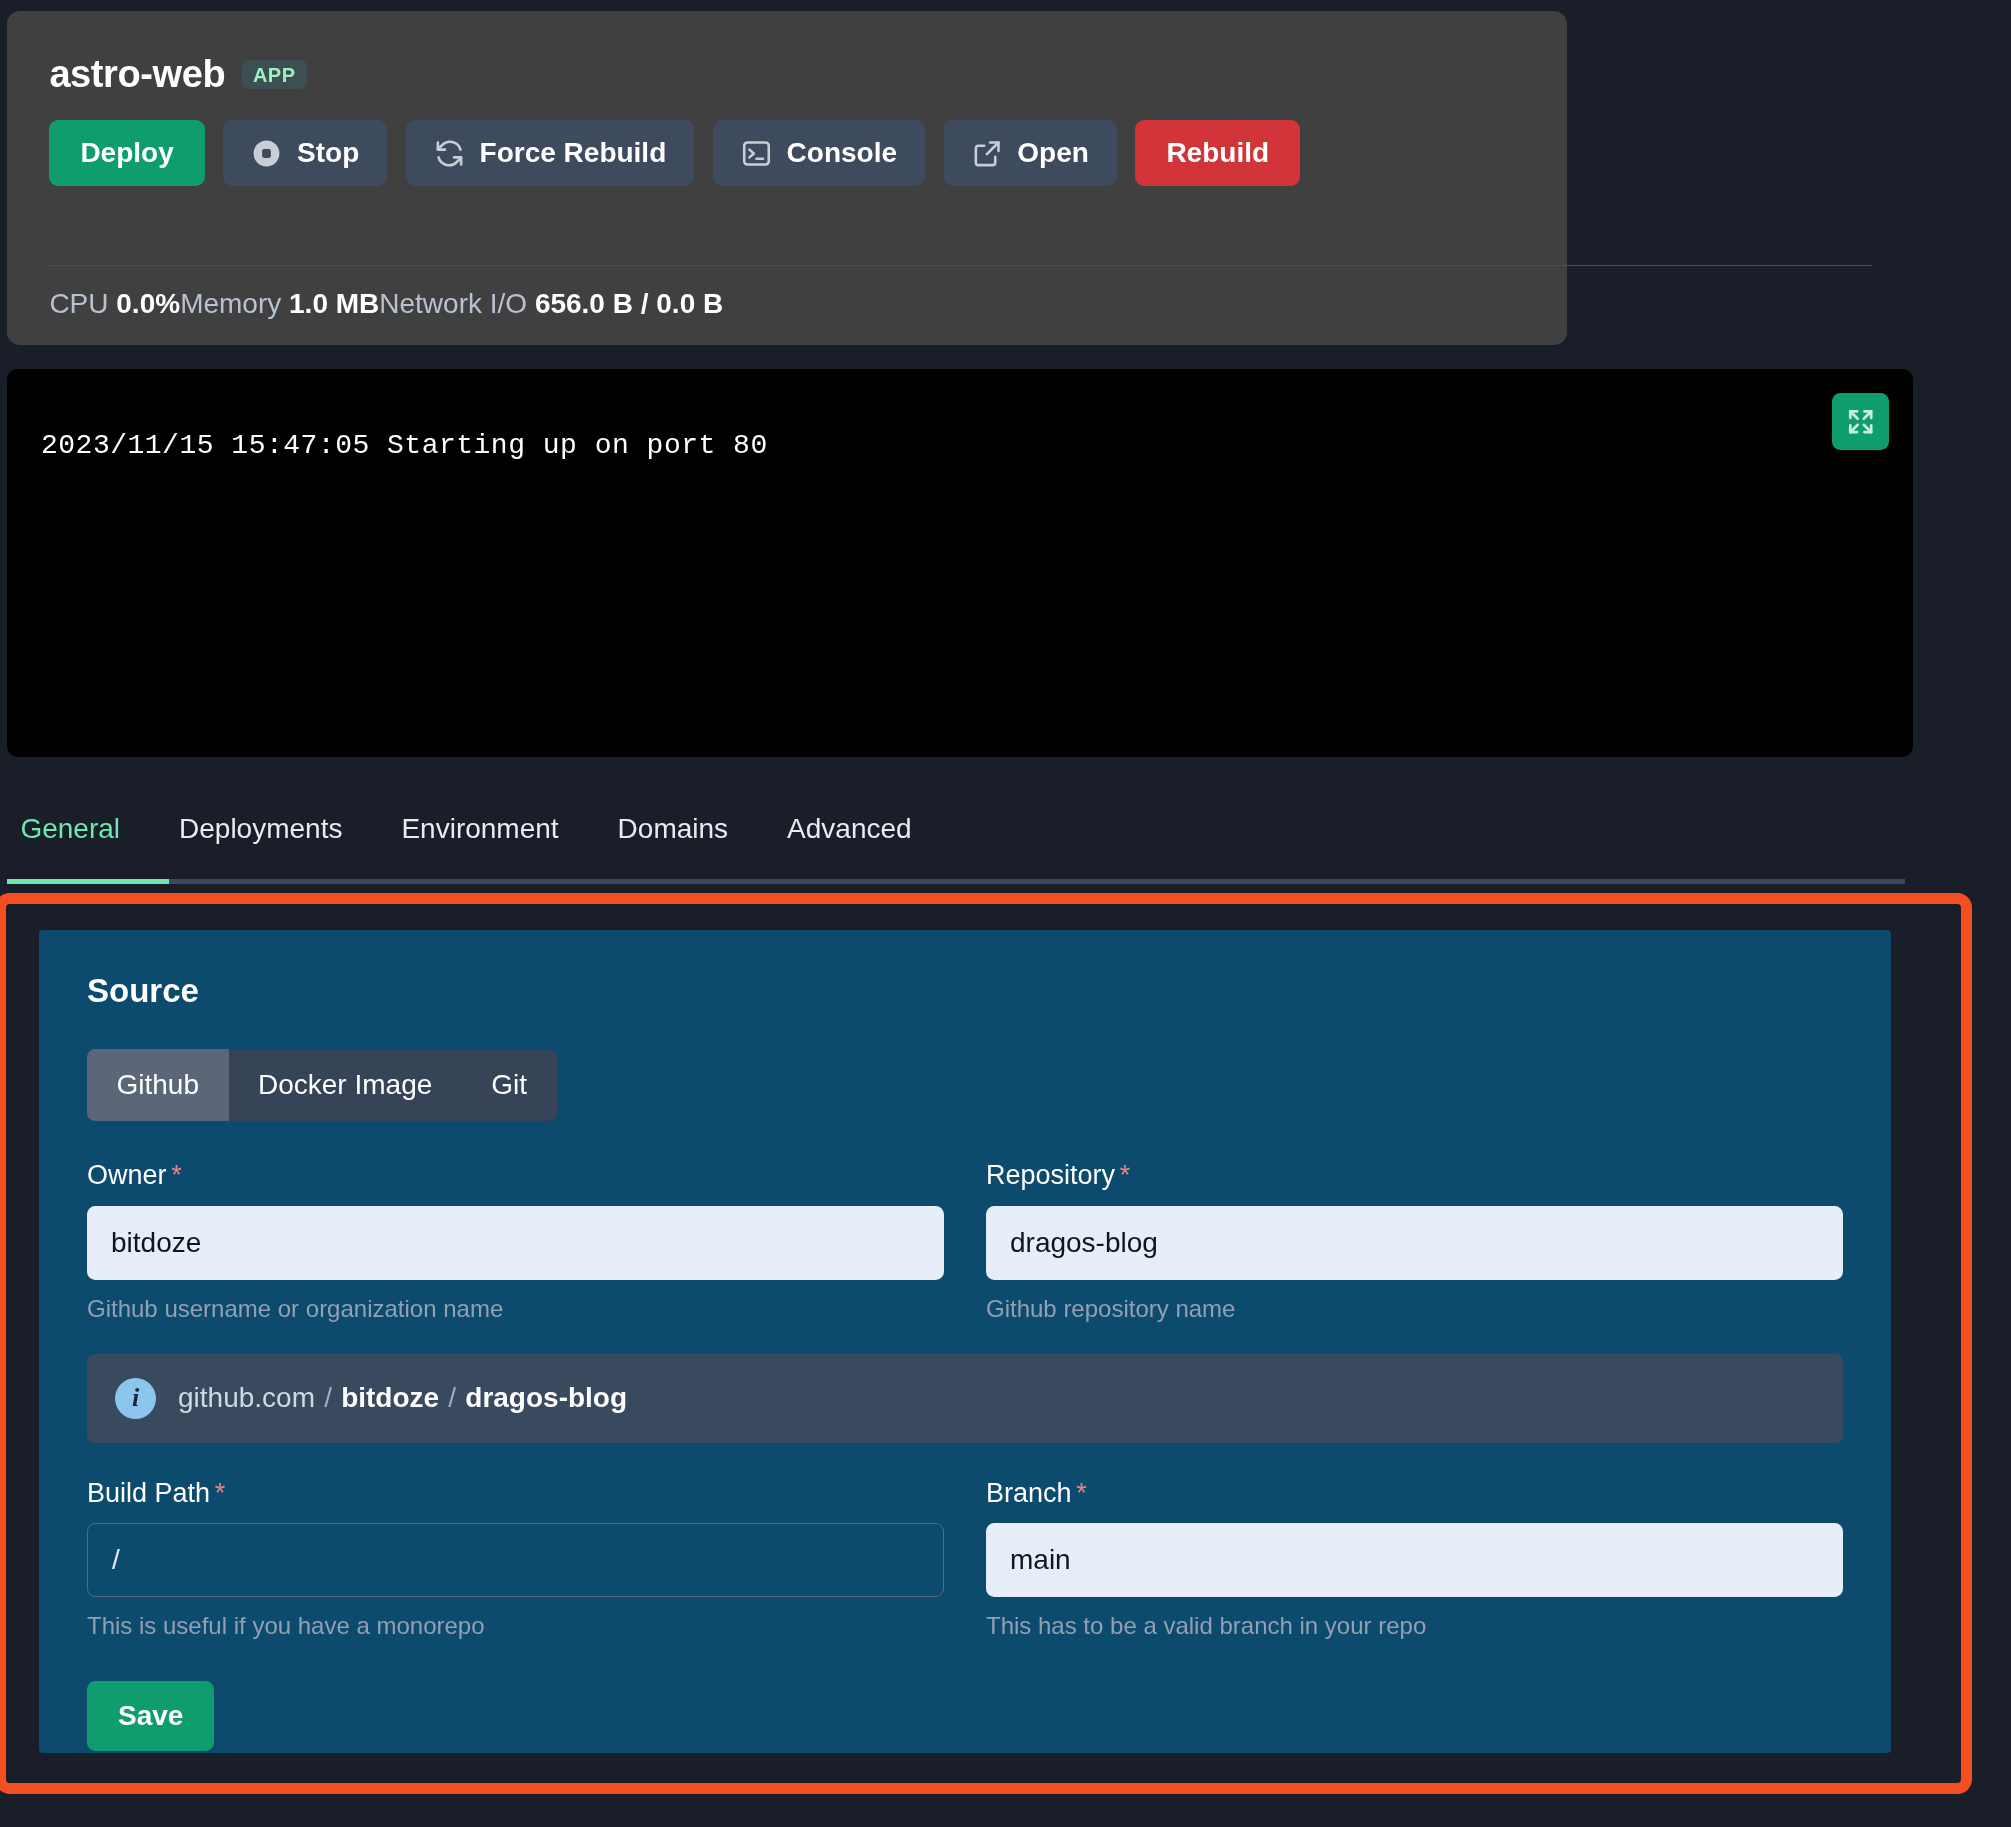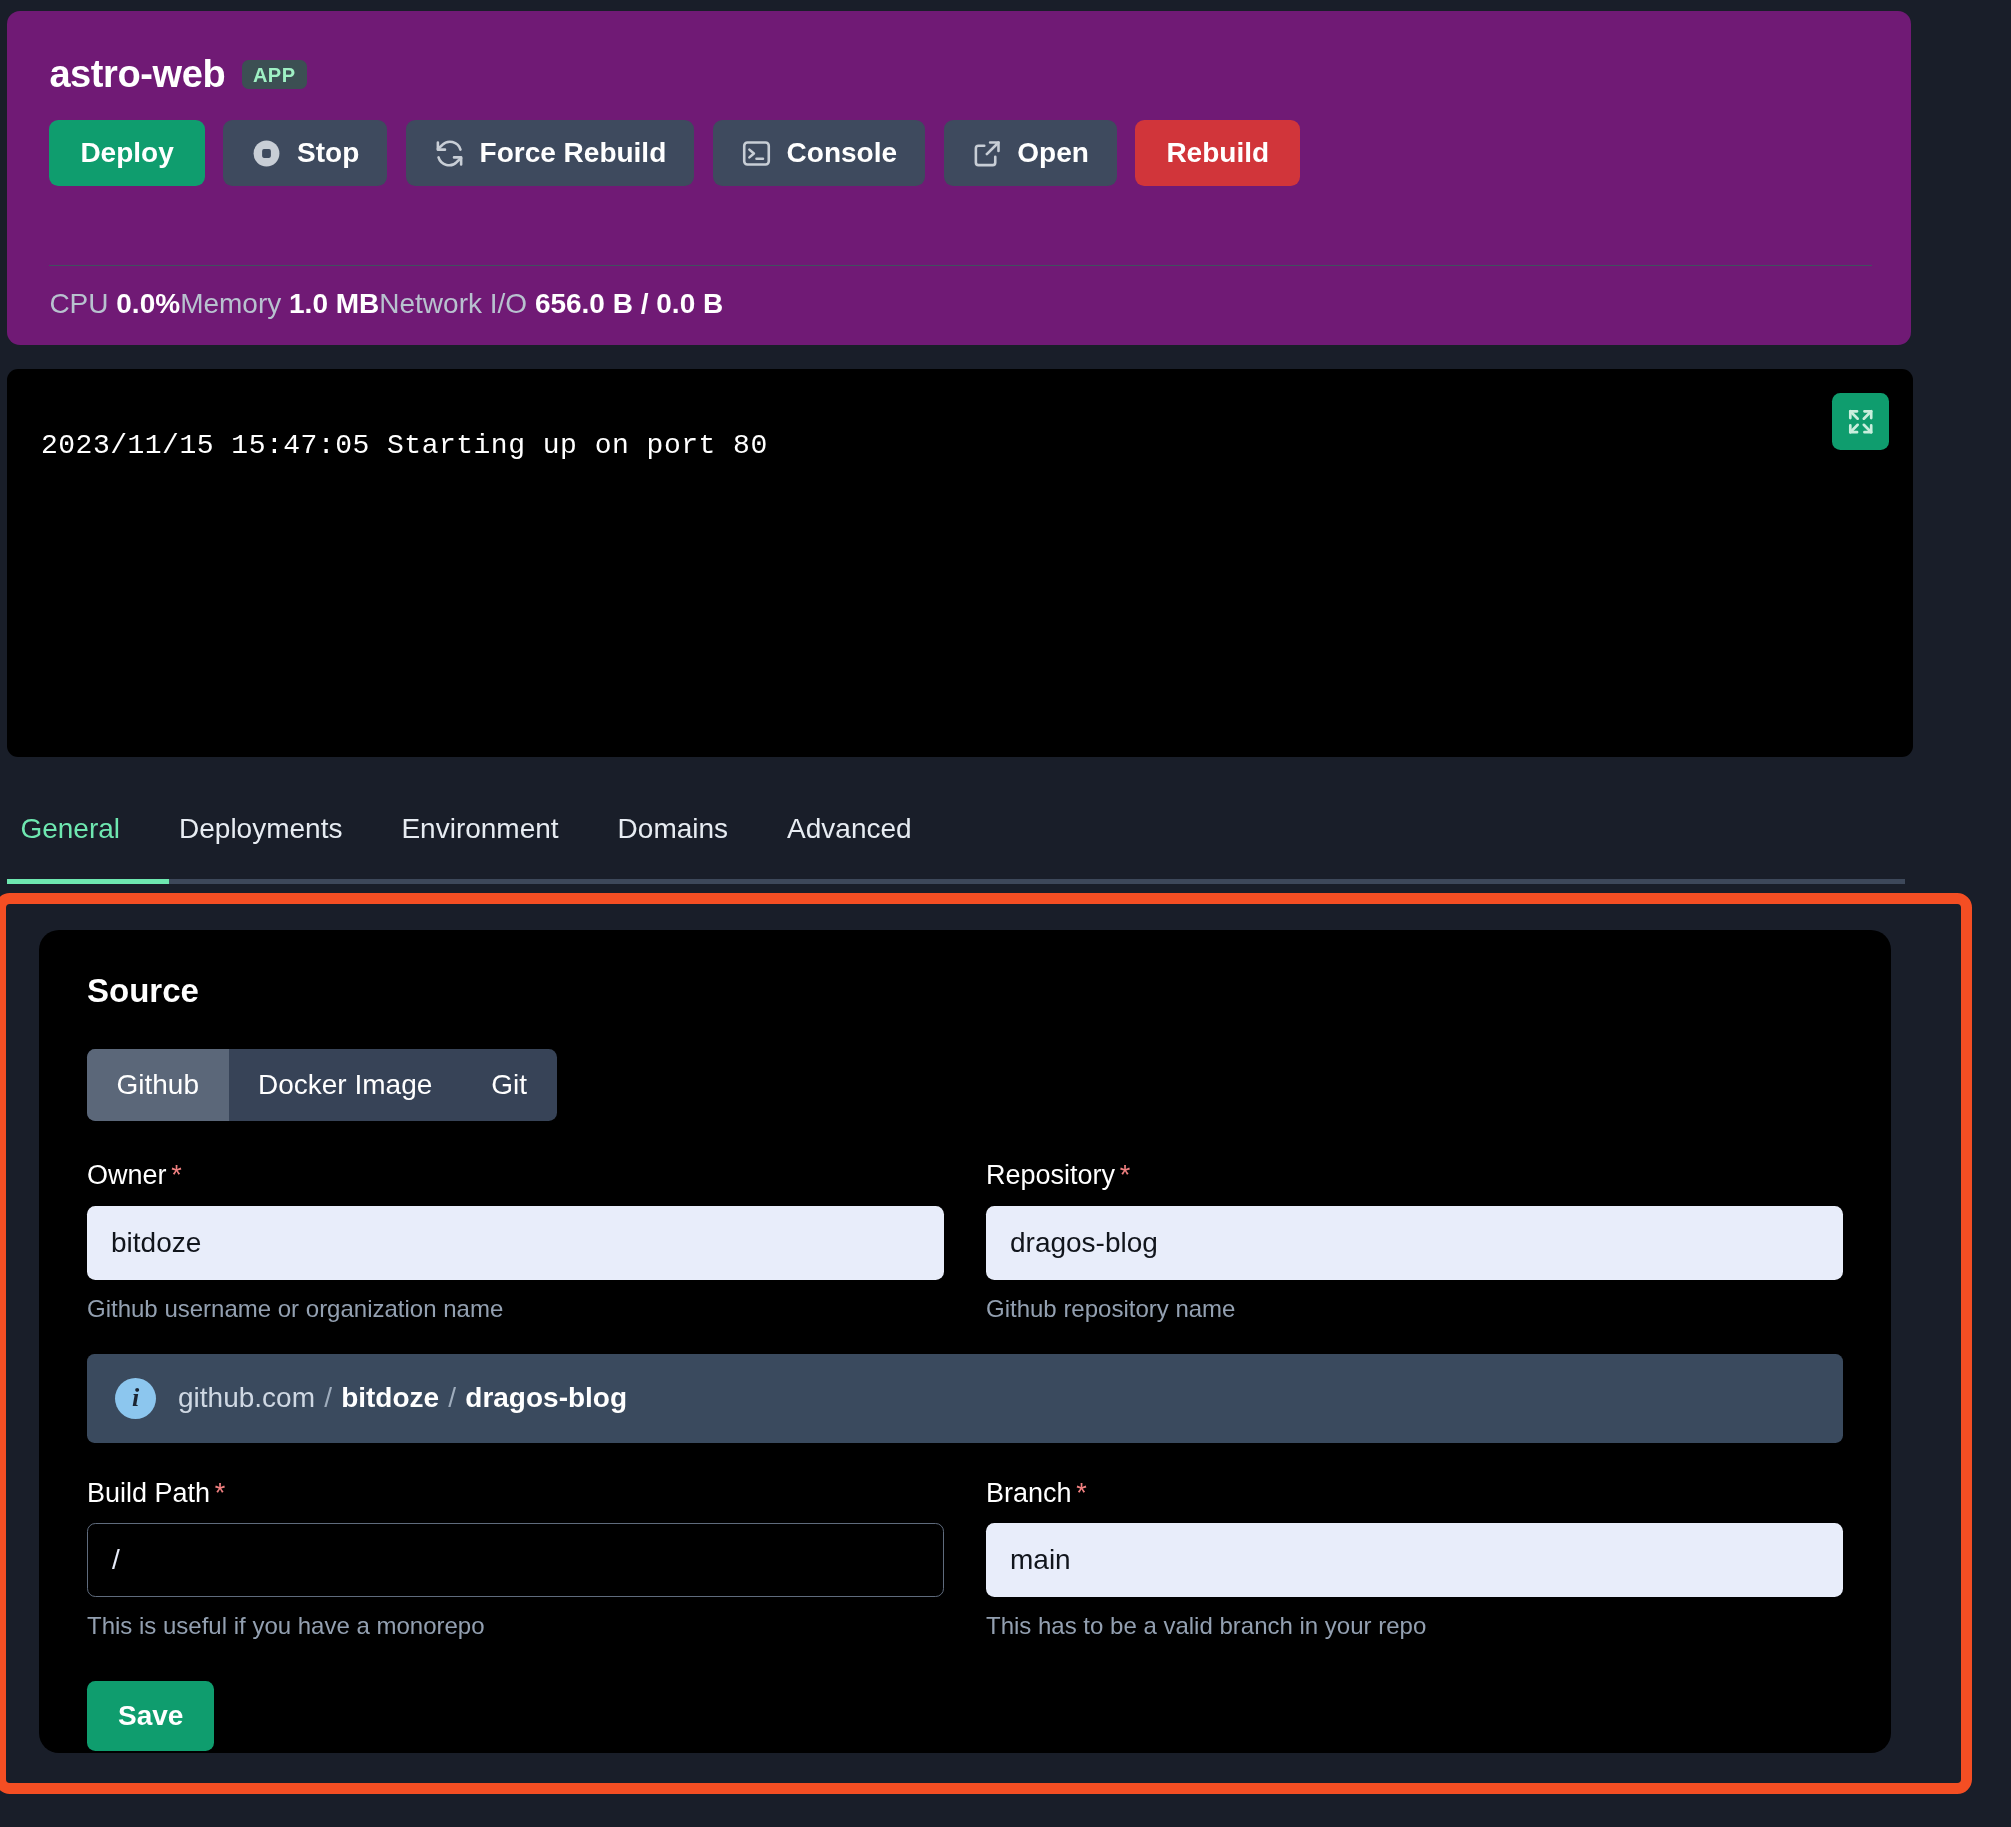--- a/index.html
+++ b/index.html
@@ -6,22 +6,22 @@
   html, body {
     width: 2012px; height: 1827px;
     background: #191e29;
     font-family: "Liberation Sans", sans-serif;
     overflow: hidden;
   }
   .page { position: relative; width: 2012px; height: 1827px; background:#191e29; }
 
   
   .header-card {
-    position:absolute; left:7.4px; top:11px; width:1904px; height:334px;
-    background:#701a75; border-radius:13px;
+    position:absolute; left:7.4px; top:11px; width:1560px; height:334px;
+    background:#404040; border-radius:13px;
   }
   .app-title-row { display:flex; align-items:center; gap:16.6px; padding:42px 0 0 42px; }
   .app-title { font-size:38px; font-weight:bold; color:#ffffff; letter-spacing:-0.4px; }
   .app-badge {
     background:#3c4f53; color:#9ff0c4; font-size:20px; font-weight:bold;
     padding:4.6px 11px; border-radius:6.5px; letter-spacing:0.5px; line-height:1;
   }
 
   .btn-row { display:flex; align-items:center; gap:18.5px; padding:24px 0 0 42px; }
   .btn {
@@ -75,21 +75,21 @@
 
   
   .highlight {
     position:absolute; left:-5.5px; top:893px; width:1977px; height:901px;
     border:11px solid #f44e23; border-radius:14.8px; pointer-events:none;
   }
 
   
   .source-card {
     position:absolute; left:39px; top:930px; width:1852px; height:823px;
-    background:#000000; border-radius:20px;
+    background:#0c4a6e; border-radius:4px;
   }
   .source-title { padding:42px 0 0 48px; font-size:33px; font-weight:bold; color:#ffffff; }
 
   .seg-group {
     margin:39px 0 0 48px; display:inline-flex; background:#374357;
     border-radius:8.3px; overflow:hidden; height:72px;
   }
   .seg {
     display:flex; align-items:center; justify-content:center;
     padding:0 29.5px; font-size:28px; color:#ffffff; cursor:pointer;

